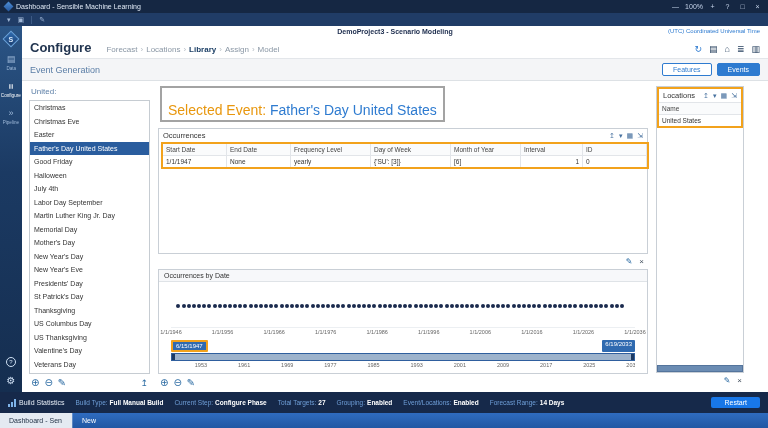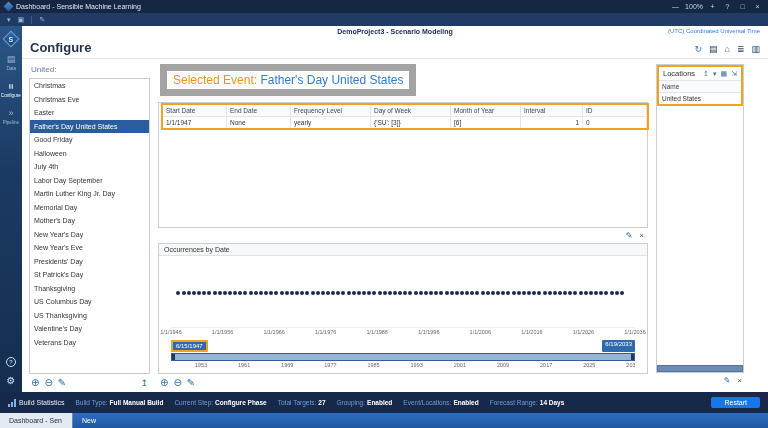--- a/index.html
+++ b/index.html
@@ -61,21 +61,21 @@
   .events-title{color:#5b7ea6;font-size:8px;margin:1px 0 4px 2px}
   .events-list{flex:1;border:1px solid #c6ccd2;background:#fff;overflow:hidden}
   .ev{font-size:7px;height:13.5px;line-height:13.5px;padding-left:4px;color:#333;cursor:pointer;white-space:nowrap;overflow:hidden}
   .ev.sel{background:#2a5d9e;color:#fff}
   .events-foot{display:flex;align-items:center;gap:5px;padding:4px 2px 0 2px;color:#2e6da4}
   .cicon{font-size:10px;line-height:10px;cursor:pointer}
   .up{margin-left:auto;font-size:9px;cursor:pointer}
 
   .main-area{flex:1;display:flex;flex-direction:column;min-width:0}
   .sel-event{margin:0 0 6px 2px}
-  .sel-chip{display:inline-block;border:7px solid #a3a3a3;padding:2px 6px 2px 6px;background:#fff;font-size:12px}
+  .sel-chip{display:inline-block;border:2px solid #a3a3a3;padding:14px 6px 2px 6px;background:#fff;font-size:14px}
   .sel-chip .lbl{color:#e8970e}
   .sel-chip .val{color:#2e7bd0}
 
   .panel{border:1px solid #c9cfd6;background:#fff}
   .occ-panel{height:126px;display:flex;flex-direction:column;flex:0 0 auto}
   .panel-head{display:flex;align-items:center;padding:2px 4px;font-size:7.5px;color:#333;flex:0 0 auto}
   .panel-icons{margin-left:auto;display:flex;gap:4px;color:#47719f;font-size:7px;align-items:center}
   .panel-icons span{cursor:pointer}
   .orange-wrap{border:2px solid #f2a21c;margin:0 2px;align-self:flex-start}
   .trow{display:flex}
@@ -175,30 +175,38 @@
     </div>
   </div>
 
   <div class="main-col">
 
     <div class="hdr">
       <div class="project-title">DemoProject3 - Scenario Modeling</div>
       <div class="tz">(UTC) Coordinated Universal Time</div>
       <div class="hdr-row">
         <span class="page-title">Configure</span>
+        <span><span class="bc-item">Forecast</span><span class="bc-sep">›</span><span class="bc-item">Locations</span><span class="bc-sep">›</span><span class="bc-item active">Library</span><span class="bc-sep">›</span><span class="bc-item">Assign</span><span class="bc-sep">›</span><span class="bc-item">Model</span></span>
       </div>
       <div class="hdr-icons">
         <span class="blue">↻</span>
         <span>▤</span>
         <span>⌂</span>
         <span>≣</span>
         <span>▥</span>
       </div>
     </div>
 
+    <div class="secbar">
+      <span class="sec-title">Event Generation</span>
+      <div class="sec-actions">
+        <span class="btn outline">Features</span>
+        <span class="btn filled">Events</span>
+      </div>
+    </div>
 
     <div class="workspace">
 
       <div class="events">
         <div class="events-title">United:</div>
         <div class="events-list">
             <div class="ev">Christmas</div>
             <div class="ev">Christmas Eve</div>
             <div class="ev">Easter</div>
             <div class="ev sel">Father's Day United States</div>
@@ -229,20 +237,29 @@
 
       <div class="main-area">
         <div class="sel-event">
           <span class="sel-chip">
             <span class="lbl">Selected Event:</span>
             <span class="val">Father's Day United States</span>
           </span>
         </div>
 
         <div class="panel occ-panel">
+          <div class="panel-head">
+            <span>Occurrences</span>
+            <span class="panel-icons">
+              <span>↥</span>
+              <span>▾</span>
+              <span>▦</span>
+              <span>⇲</span>
+            </span>
+          </div>
           <div class="orange-wrap">
             <div class="trow">
                 <div class="cell head" style="width: 64px;">Start Date</div>
                 <div class="cell head" style="width: 64px;">End Date</div>
                 <div class="cell head" style="width: 80px;">Frequency Level</div>
                 <div class="cell head" style="width: 80px;">Day of Week</div>
                 <div class="cell head" style="width: 70px;">Month of Year</div>
                 <div class="cell head" style="width: 62px;">Interval</div>
                 <div class="cell head" style="width: 64px;">ID</div>
               </div>

